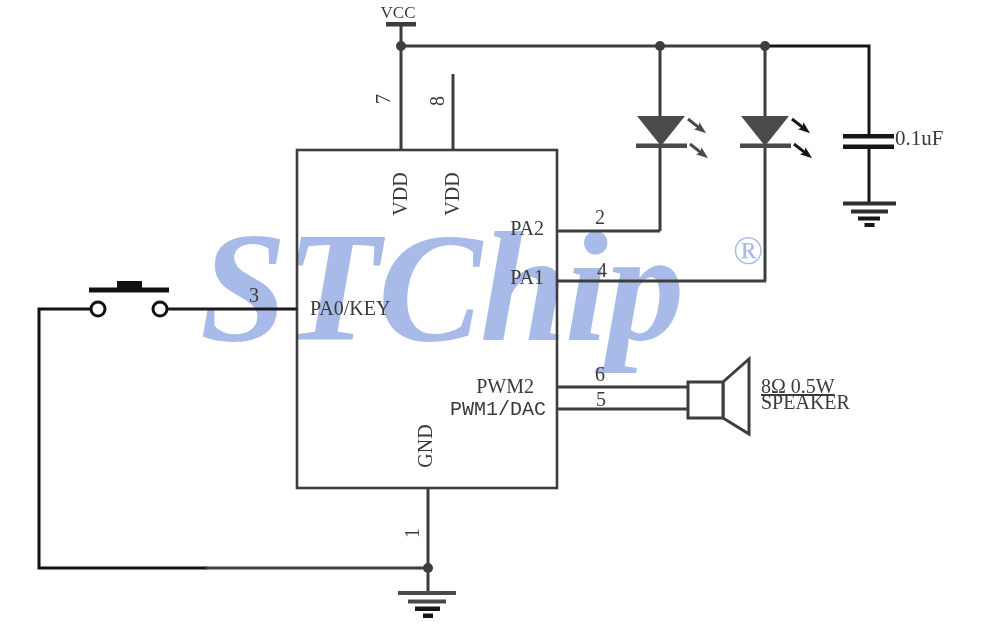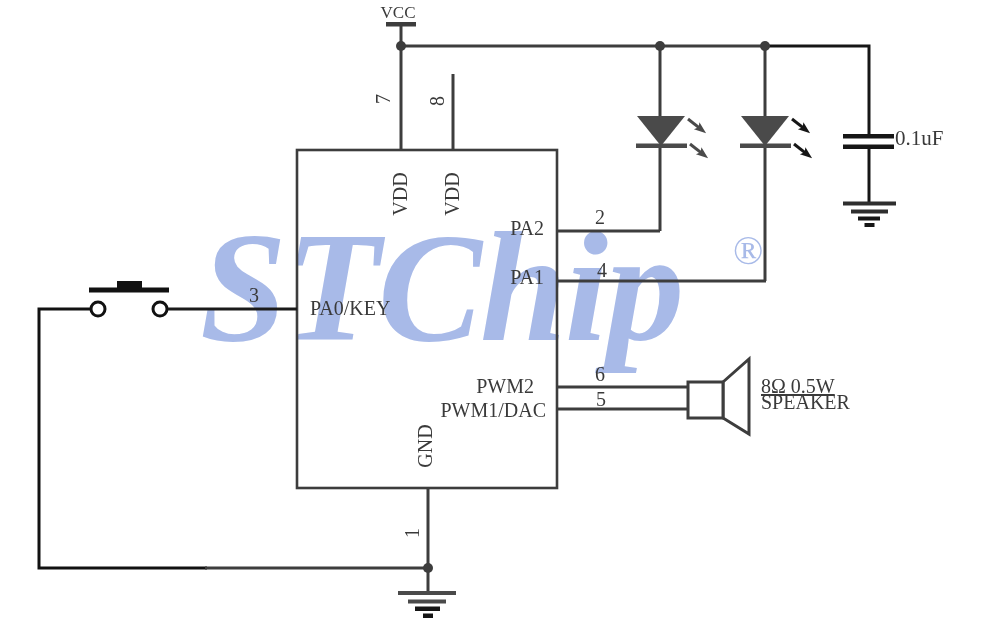--- a/index.html
+++ b/index.html
@@ -136,21 +136,21 @@
 
   <span class="lbl rot" style="left:383px;top:99px;">7</span>
   <span class="lbl rot" style="left:437px;top:101px;">8</span>
 
   <span class="lbl rot" style="left:400px;top:194px;">VDD</span>
   <span class="lbl rot" style="left:452px;top:194px;">VDD</span>
 
   <span class="lbl pr" style="right:439px;top:218px;">PA2</span>
   <span class="lbl pr" style="right:439px;top:267px;">PA1</span>
   <span class="lbl pr" style="right:449px;top:376px;">PWM2</span>
-  <span class="lbl pr" style="right:437px;top:400px;">PWM1/DAC</span>
+  <span class="lbl pr" style="right:437px;top:400px;font-family:Liberation Mono, monospace;">PWM1/DAC</span>
 
   <span class="lbl" style="left:310px;top:298px;font-size:20px;">PA0/KEY</span>
 
   <span class="lbl rot" style="left:425px;top:446px;">GND</span>
 
   <span class="lbl ctr" style="left:600px;top:217px;">2</span>
   <span class="lbl ctr" style="left:602px;top:270px;">4</span>
   <span class="lbl ctr" style="left:600px;top:374px;">6</span>
   <span class="lbl ctr" style="left:601px;top:399px;">5</span>
   <span class="lbl ctr" style="left:254px;top:295px;">3</span>

